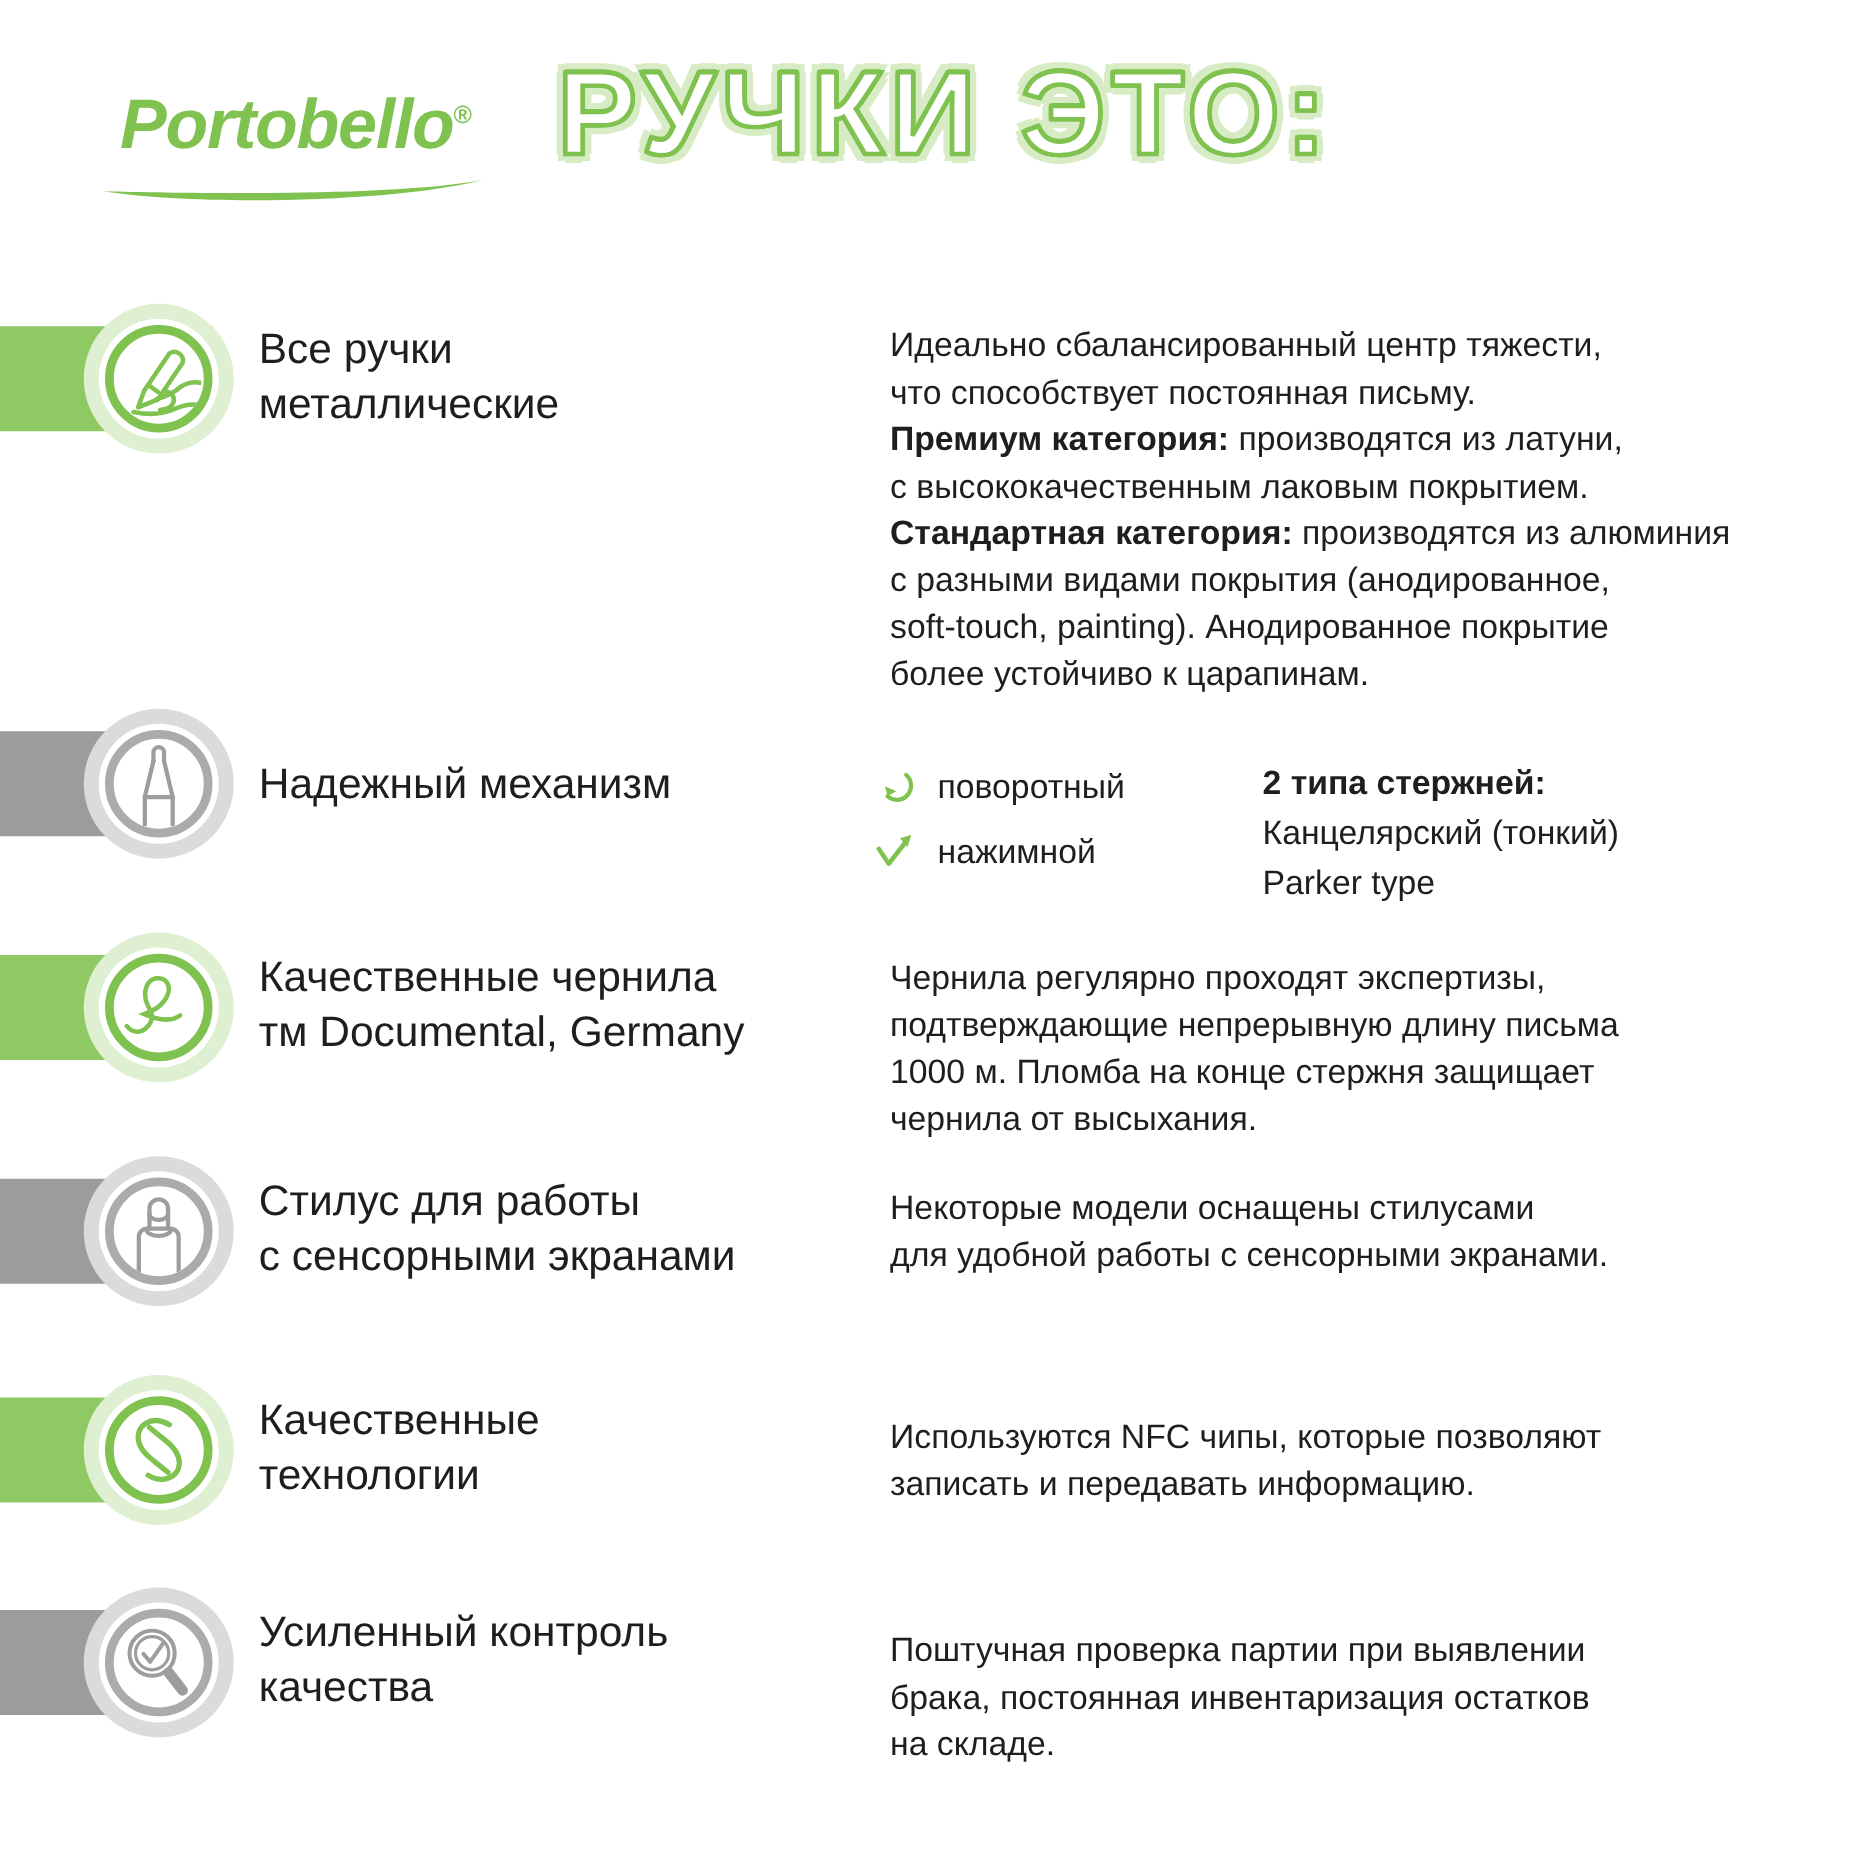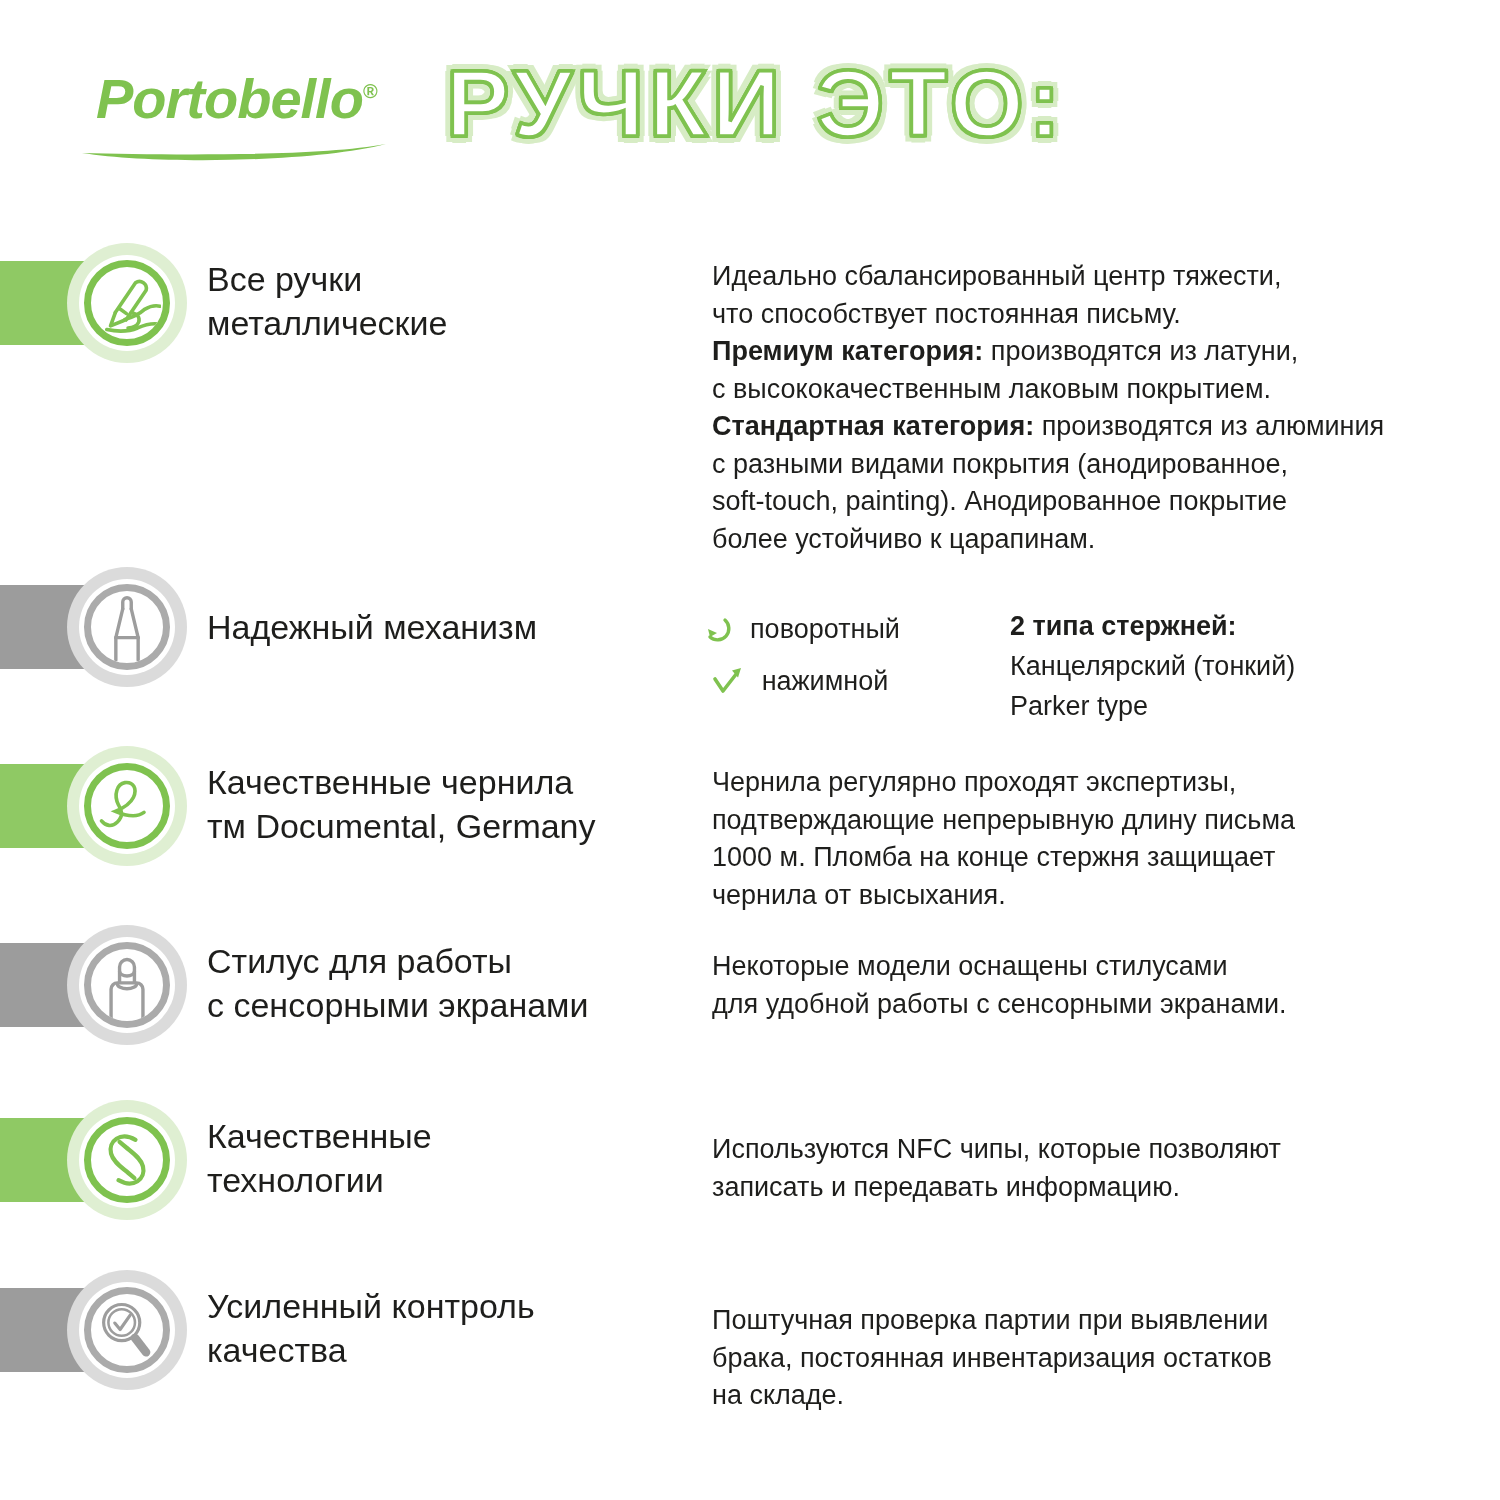--- a/index.html
+++ b/index.html
@@ -21,21 +21,21 @@
 
   
   .logo{
     position:absolute;left:96px;top:66px;
     font-size:56px;font-weight:700;font-style:italic;
     color:var(--green);letter-spacing:-1px;white-space:nowrap;
   }
   .logo sup{font-size:20px;font-style:normal;}
   .swoosh{position:absolute;left:80px;top:140px;width:308px;height:26px;}
   .heading{
-    position:absolute;left:446px;top:48px;
+    position:absolute;left:446px;top:36px;
     font-size:95px;line-height:110px;font-weight:800;letter-spacing:5px;white-space:nowrap;
     color:#fff;
     -webkit-text-stroke:3.5px var(--green);
     text-shadow:
       2px 0 0 var(--green), -2px 0 0 var(--green), 0 2px 0 var(--green), 0 -2px 0 var(--green),
       1.5px 1.5px 0 var(--green), -1.5px 1.5px 0 var(--green), 1.5px -1.5px 0 var(--green), -1.5px -1.5px 0 var(--green),
       6px 6px 0 #D7ECC5, -6px 6px 0 #D7ECC5, 6px -6px 0 #D7ECC5, -6px -6px 0 #D7ECC5,
       7px 0 0 #D7ECC5, -7px 0 0 #D7ECC5, 0 7px 0 #D7ECC5, 0 -7px 0 #D7ECC5;
   }
 
@@ -70,21 +70,21 @@
   }
   .row2 .title{top:calc(var(--cy) - 22px);}
 
   .desc{position:absolute;left:700px;width:790px;font-size:27px;line-height:37.5px;margin-left:12px;}
   .desc .b{font-weight:700;}
   .row1 .desc{top:258px;} .row3 .desc{top:764px;} .row4 .desc{top:948px;}
   .row5 .desc{top:1131px;} .row6 .desc{top:1302px;}
 
   
   .mech{position:absolute;left:698px;top:608px;display:flex;flex-direction:column;gap:10px;}
-  .mech-item{display:flex;align-items:center;gap:16px;font-size:27px;height:42px;color:var(--ink);justify-content:center;}
+  .mech-item{display:flex;align-items:center;gap:16px;font-size:27px;height:42px;color:var(--ink);}
   .mech-item svg{width:36px;height:36px;color:var(--green);flex:0 0 auto;}
   .refills{position:absolute;left:1010px;top:606px;font-size:27px;line-height:40px;}
   .refills .head{font-weight:700;}
 </style>
 </head>
 <body>
 
 <div class="logo"><span>Portobello</span><sup>®</sup></div>
 <svg class="swoosh" viewBox="0 0 308 26">
   <path d="M2 13 C80 25 236 22 306 4 C238 17 82 15 2 13 Z" fill="#7FC24F"></path>

